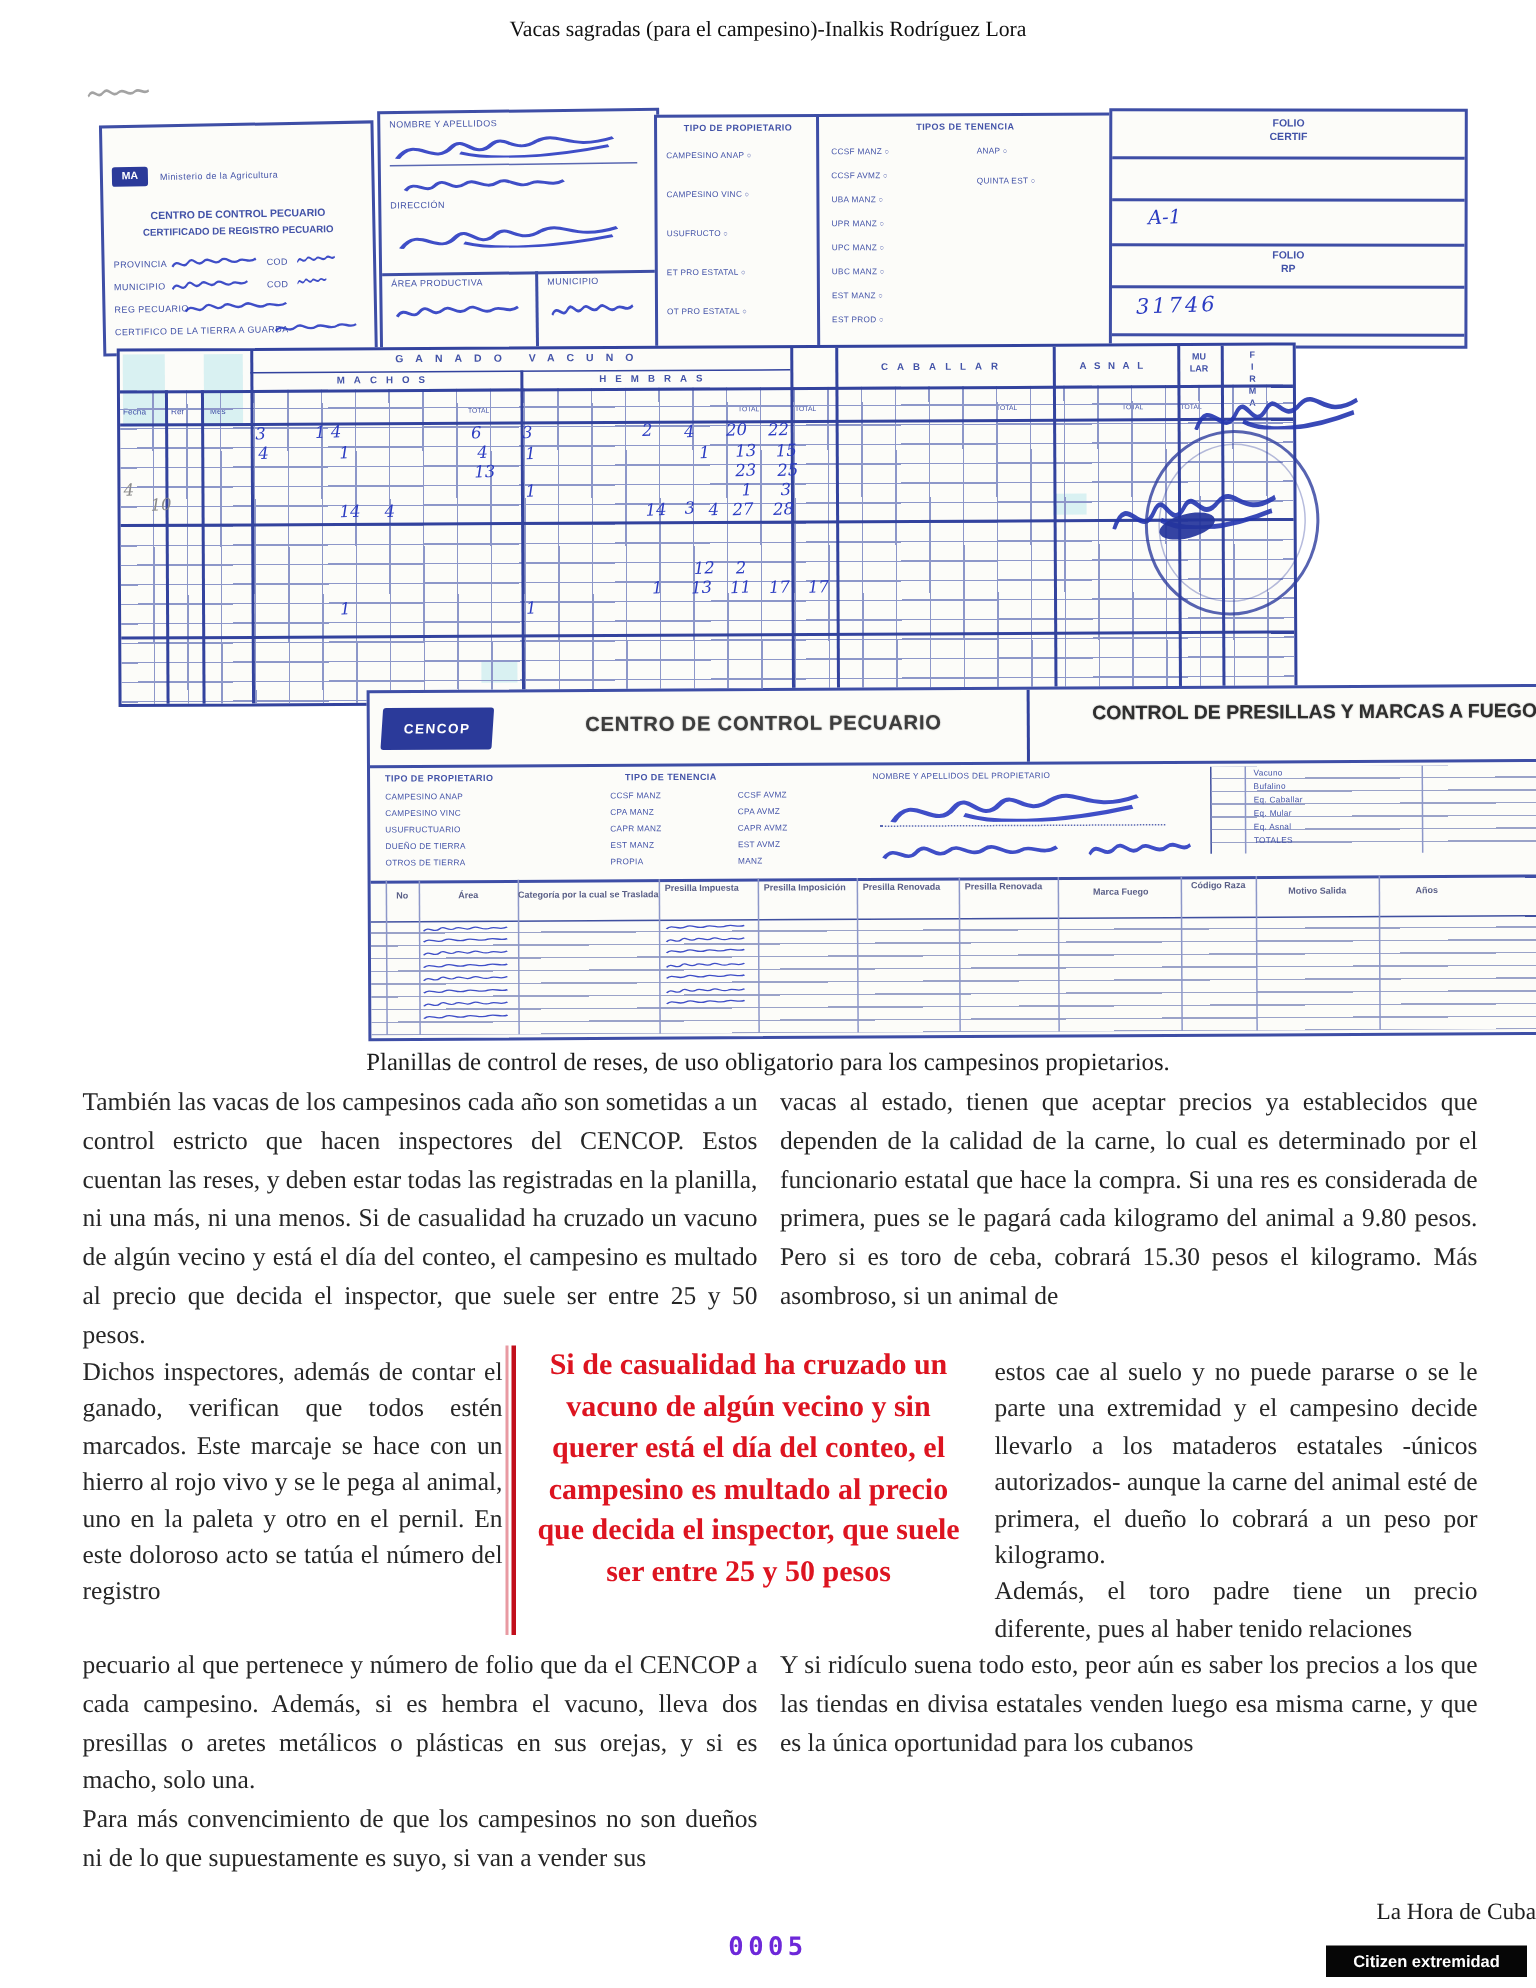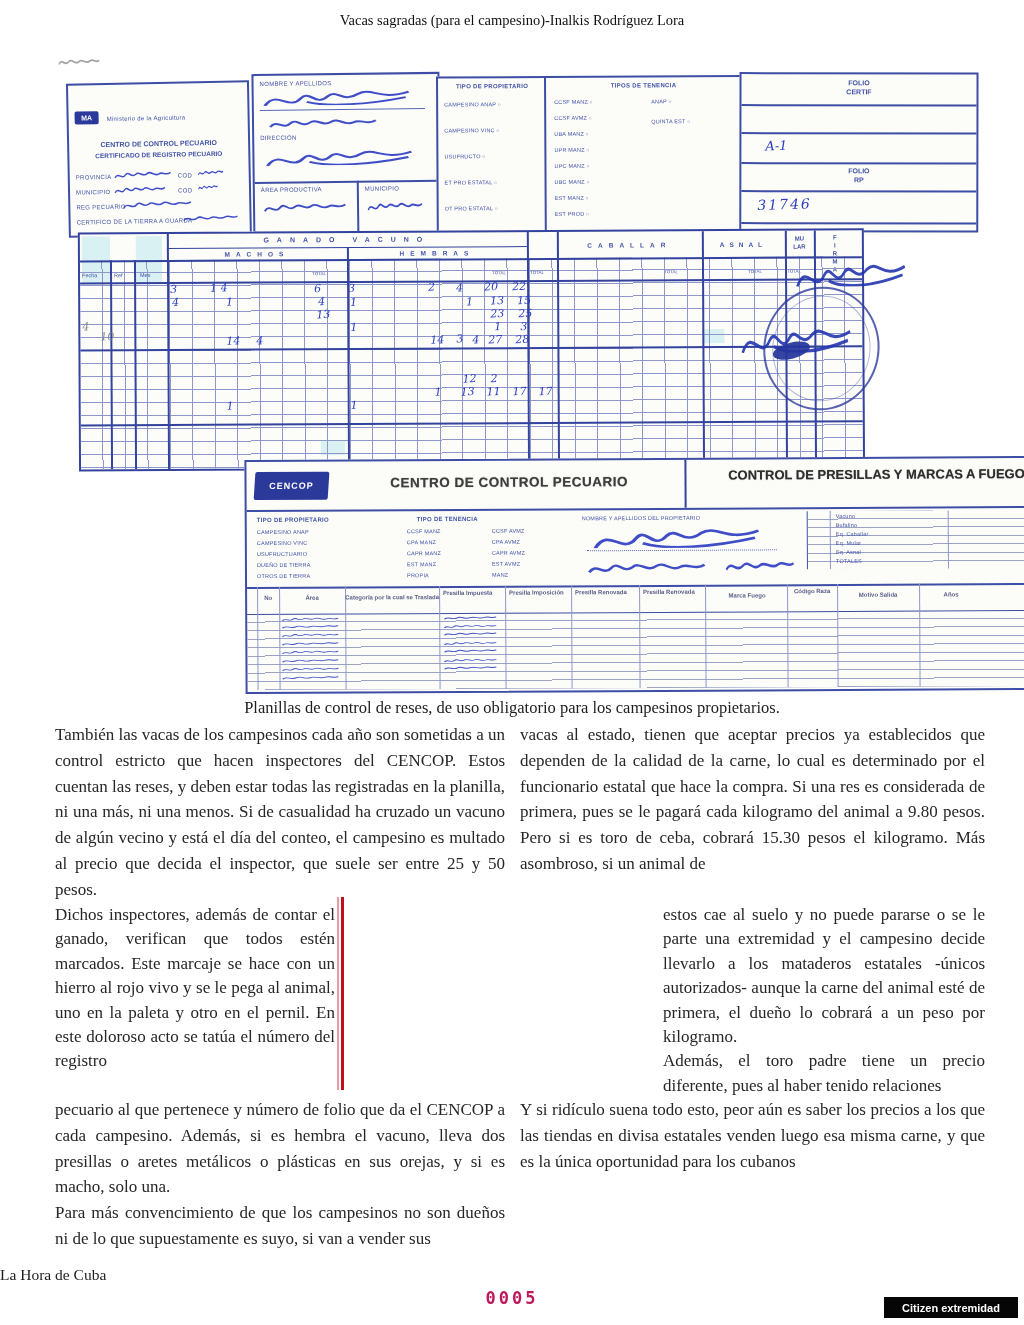--- a/index.html
+++ b/index.html
@@ -32,23 +32,23 @@
   .stamp::after{content:"";position:absolute;inset:7px;border:1px solid rgba(45,60,158,.35);
          border-radius:50%;}
   
   .body-txt{position:absolute;font-size:17px;line-height:25.8px;text-align:justify;color:#262626;}
   .body-txt p{margin:0;}
   .narrow{line-height:24.4px;}
   .pullquote{position:absolute;font-size:20px;line-height:27.5px;font-weight:bold;
              text-align:center;color:#dd1420;}
   .caption{position:absolute;width:100%;text-align:center;font-size:16.5px;color:#1d1d1d;}
   .title{position:absolute;width:100%;text-align:center;font-size:14.5px;color:#111;}
-  .footer-t{position:absolute;width:100%;text-align:left;font-size:15.5px;color:#1d1d1d;}
+  .footer-t{position:absolute;width:100%;text-align:right;font-size:15.5px;color:#1d1d1d;}
   .footer-n{position:absolute;width:100%;text-align:center;font-family:"DejaVu Sans Mono",monospace;
-            font-weight:bold;font-size:17px;letter-spacing:3px;color:#be185d;}
+            font-weight:bold;font-size:17px;letter-spacing:3px;color:#6d28d9;}
   .badge{position:absolute;background:#060606;color:#fff;font-family:"Liberation Sans",sans-serif;
          font-weight:bold;font-size:11px;display:flex;align-items:center;justify-content:center;}
   .logo1{position:absolute;background:#2b3a9a;color:#fff;font-family:"Liberation Sans",sans-serif;
          font-weight:bold;display:flex;align-items:center;justify-content:center;border-radius:2px;}
 </style>
 </head>
 <body>
 
 <svg width="0" height="0" style="position:absolute">
   <defs>
@@ -400,20 +400,21 @@
   <div class="body-txt" style="left:55px;top:1097px;width:450px;">
     <p>pecuario al que pertenece y número de folio que da el CENCOP a cada campesino. Además, si es hembra el vacuno, lleva dos presillas o aretes metálicos o plásticas en sus orejas, y si es macho, solo una.</p>
     <p>Para más convencimiento de que los campesinos no son dueños ni de lo que supuestamente es suyo, si van a vender sus</p>
   </div>
   <div class="body-txt narrow" style="left:55px;top:903px;width:280px;">
     <p>Dichos inspectores, además de contar el ganado, verifican que todos estén marcados. Este marcaje se hace con un hierro al rojo vivo y se le pega al animal, uno en la paleta y otro en el pernil. En este doloroso acto se tatúa el número del registro</p>
   </div>
 
   <div class="abs" style="left:337px;top:897px;width:2px;height:193px;background:#e89aa2;"></div>
   <div class="abs" style="left:341px;top:897px;width:2.5px;height:193px;background:#c20f1c;"></div>
+  <div class="pullquote" style="left:350px;top:897px;width:298px;">Si de casualidad ha cruzado un vacuno de algún vecino y sin querer está el día del conteo, el campesino es multado al precio que decida el inspector, que suele ser entre 25 y 50 pesos</div>
 
   <div class="body-txt" style="left:520px;top:722px;width:465px;">
     <p>vacas al estado, tienen que aceptar precios ya establecidos que dependen de la calidad de la carne, lo cual es determinado por el funcionario estatal que hace la compra. Si una res es considerada de primera, pues se le pagará cada kilogramo del animal a 9.80 pesos. Pero si es toro de ceba, cobrará 15.30 pesos el kilogramo. Más asombroso, si un animal de</p>
   </div>
   <div class="body-txt narrow" style="left:663px;top:903px;width:322px;">
     <p>estos cae al suelo y no puede pararse o se le parte una extremidad y el campesino decide llevarlo a los mataderos estatales -únicos autorizados- aunque la carne del animal esté de primera, el dueño lo cobrará a un peso por kilogramo.</p>
     <p>Además, el toro padre tiene un precio diferente, pues al haber tenido relaciones</p>
   </div>
   <div class="body-txt" style="left:520px;top:1097px;width:465px;">
     <p>Y si ridículo suena todo esto, peor aún es saber los precios a los que las tiendas en divisa estatales venden luego esa misma carne, y que es la única oportunidad para los cubanos</p>

